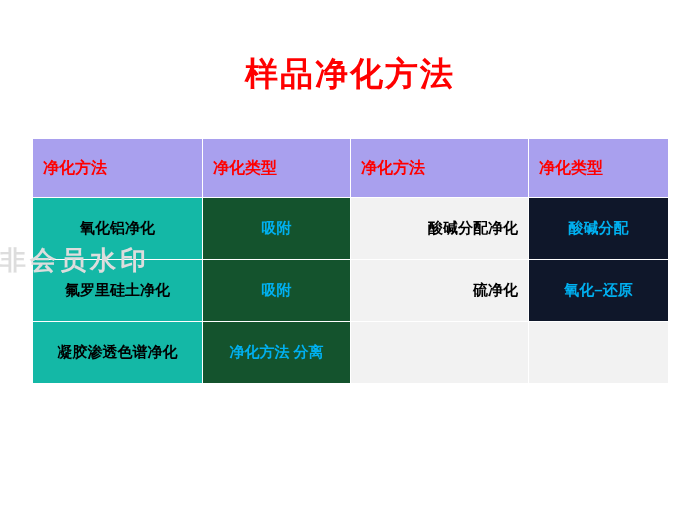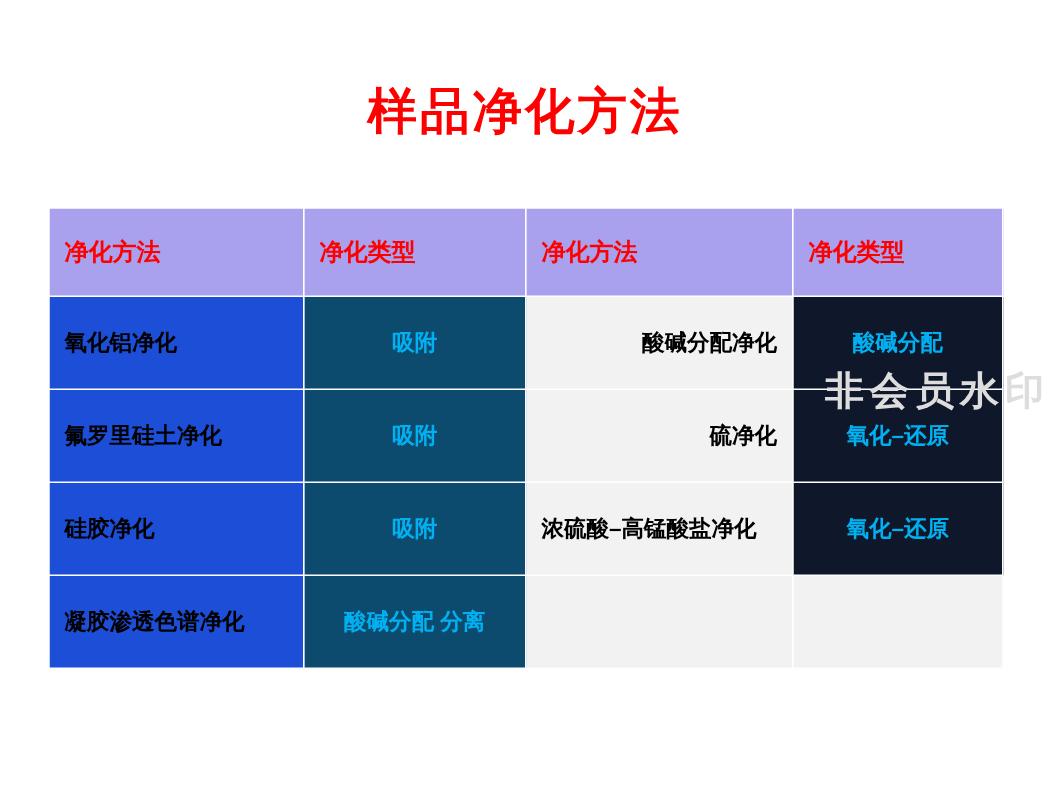--- a/index.html
+++ b/index.html
@@ -62,26 +62,27 @@
   .col1 { width: 170px; }
   .col2 { width: 148px; }
   .col3 { width: 178px; }
   .col4 { width: 140px; }
 
   tbody td {
     height: 62px;
     font-size: 15px;
   }
   .cell-method {
-    background: #1d4ed8;
+    background: #14b8a6;
     color: #000000;
+    text-align: center;
     font-weight: bold;
   }
   .cell-type {
-    background: #0c4a6e;
+    background: #14532d;
     color: #00b0f0;
     text-align: center;
     font-weight: bold;
   }
   .cell-method-2 {
     background: #f2f2f2;
     color: #000000;
     text-align: right;
     font-weight: bold;
   }
@@ -94,21 +95,21 @@
   .cell-empty-b { background: #f2f2f2; }
   .multi {
     text-align: left;
     line-height: 1.3;
   }
   .watermark {
     position: absolute;
     top: 243px;
     left: 0;
     width: 700px;
-    text-align: right;
+    text-align: left;
     font-size: 26px;
     color: #dddddd;
     font-weight: bold;
     letter-spacing: 4px;
     pointer-events: none;
     z-index: 5;
     font-family: "DejaVu Sans", "Liberation Sans", sans-serif;
   }
 </style>
 </head>
@@ -143,28 +144,22 @@
           <td class="cell-method-2">酸碱分配净化</td>
           <td class="cell-type-2">酸碱分配</td>
         </tr>
         <tr>
           <td class="cell-method">氟罗里硅土净化</td>
           <td class="cell-type">吸附</td>
           <td class="cell-method-2">硫净化</td>
           <td class="cell-type-2">氧化–还原</td>
         </tr>
         <tr>
-          <td class="cell-method">硅胶净化</td>
-          <td class="cell-type">吸附</td>
-          <td class="cell-method-2 multi">浓硫酸–高锰酸盐净化</td>
-          <td class="cell-type-2">氧化–还原</td>
-        </tr>
-        <tr>
           <td class="cell-method">凝胶渗透色谱净化</td>
-          <td class="cell-type">酸碱分配  分离</td>
+          <td class="cell-type">净化方法  分离</td>
           <td class="cell-empty-b"></td>
           <td class="cell-empty-b"></td>
         </tr>
       </tbody>
     </table>
   </div>
 
 </div>
 
 </body></html>

